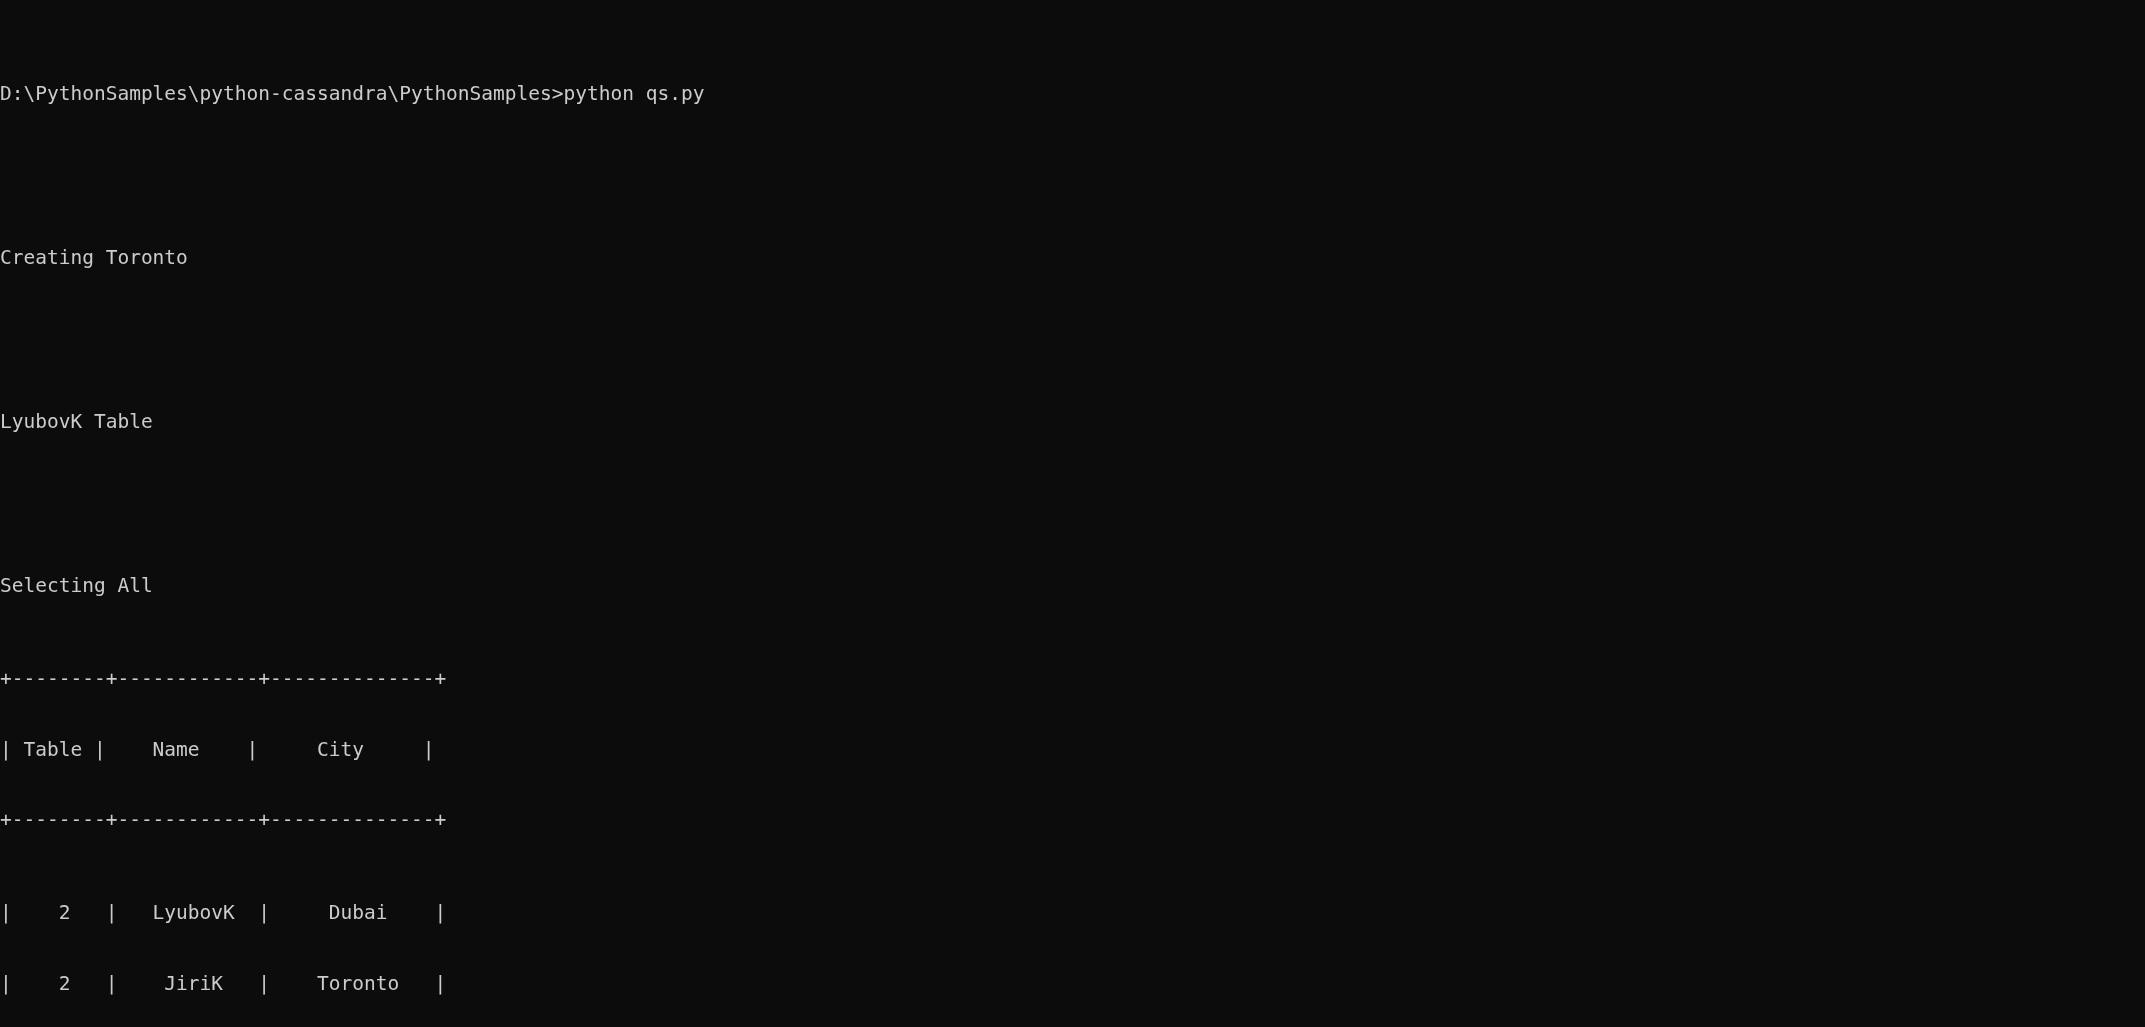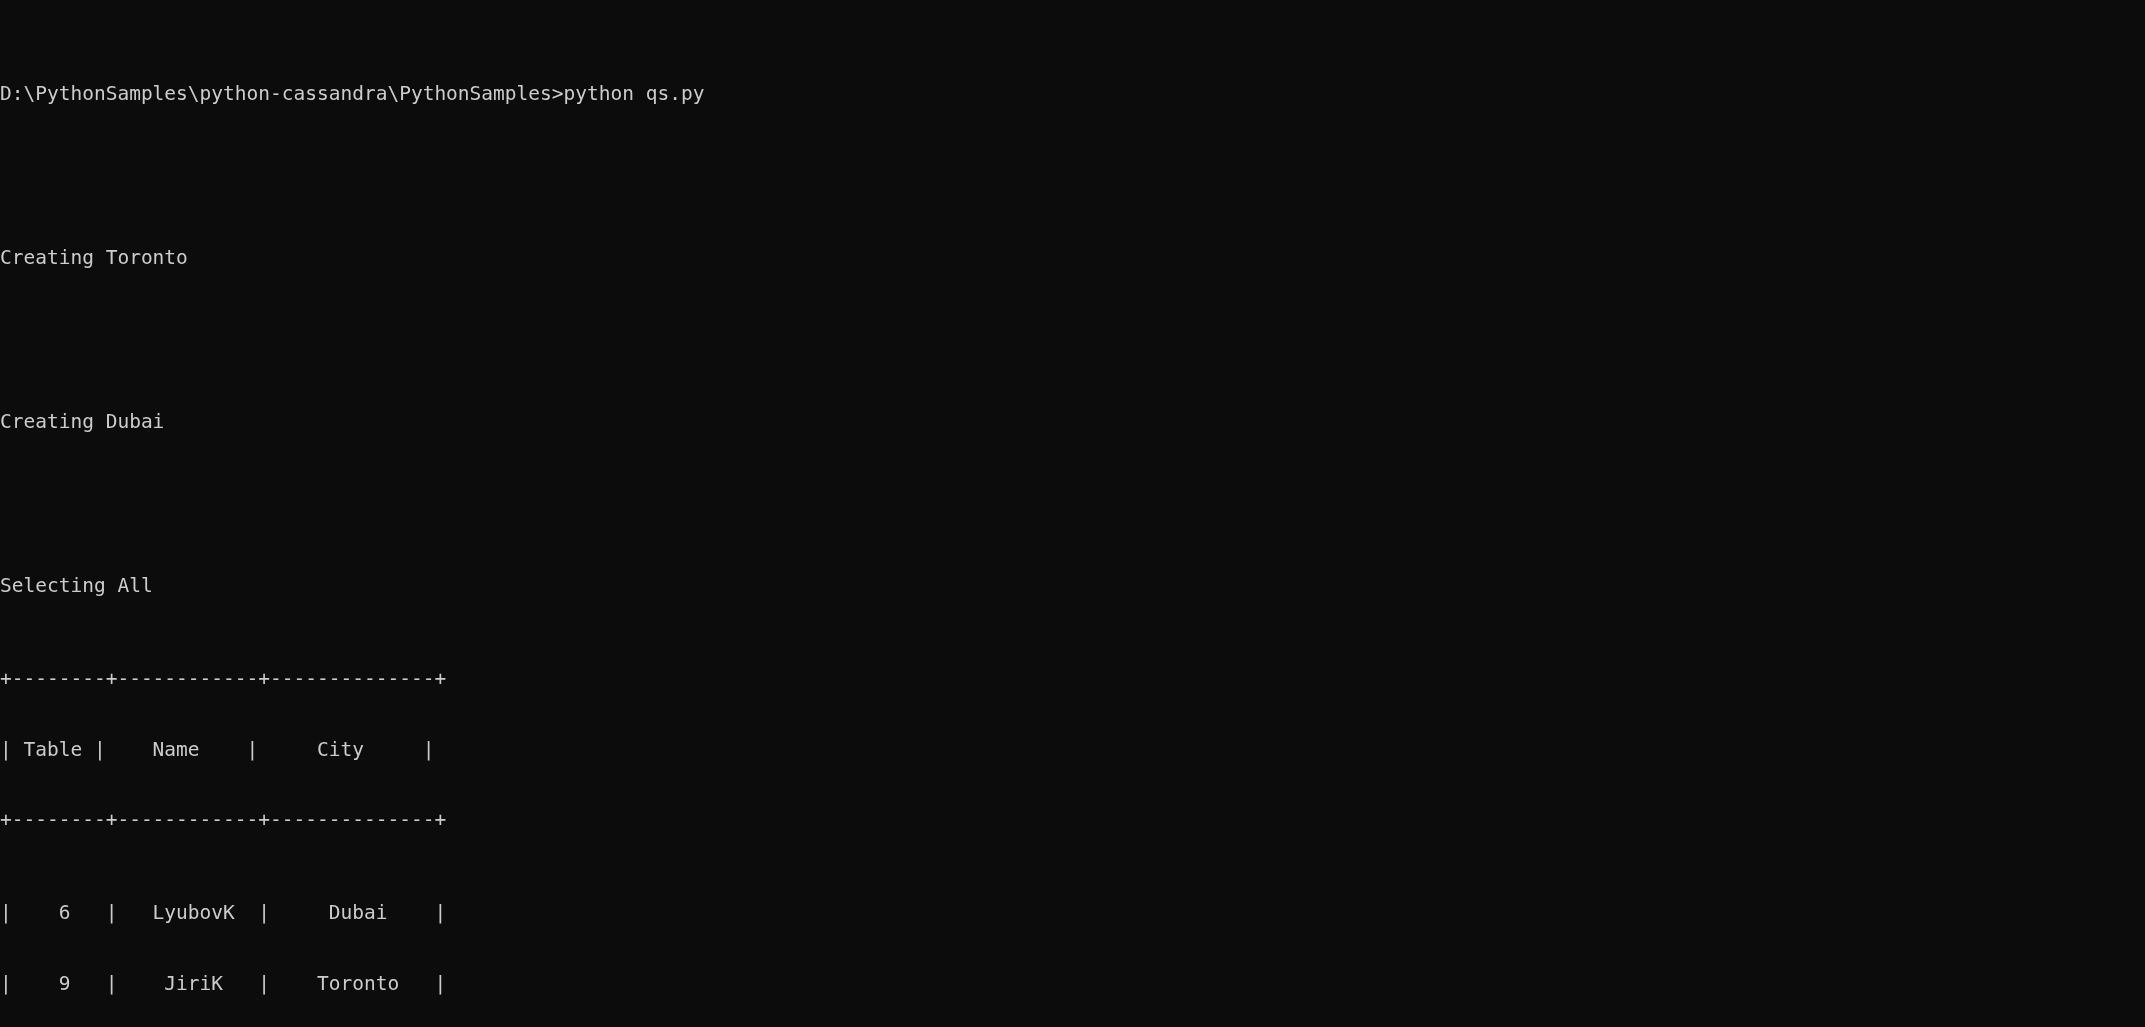--- a/index.html
+++ b/index.html
@@ -38,31 +38,31 @@
 <body>
 
 <div id="terminal">
 
   <div class="line">D:\PythonSamples\python-cassandra\PythonSamples&gt;python qs.py</div>
   <div class="line blank"> </div>
 
   <div class="line">Creating Toronto</div>
   <div class="line blank"> </div>
 
-  <div class="line">Creating Dubai</div>
+  <div class="line">LyubovK Table</div>
   <div class="line blank"> </div>
 
   <div class="line">Selecting All</div>
 
   <div class="line">+--------+------------+--------------+</div>
   <div class="line">| Table |    Name    |     City     |</div>
   <div class="line">+--------+------------+--------------+</div>
 
-  <div class="line">|    6   |   LyubovK  |     Dubai    |</div>
-  <div class="line">|    9   |    JiriK   |    Toronto   |</div>
+  <div class="line">|    2   |   LyubovK  |     Dubai    |</div>
+  <div class="line">|    2   |    JiriK   |    Toronto   |</div>
   
   
   
   
   
   
   
   
   
   

